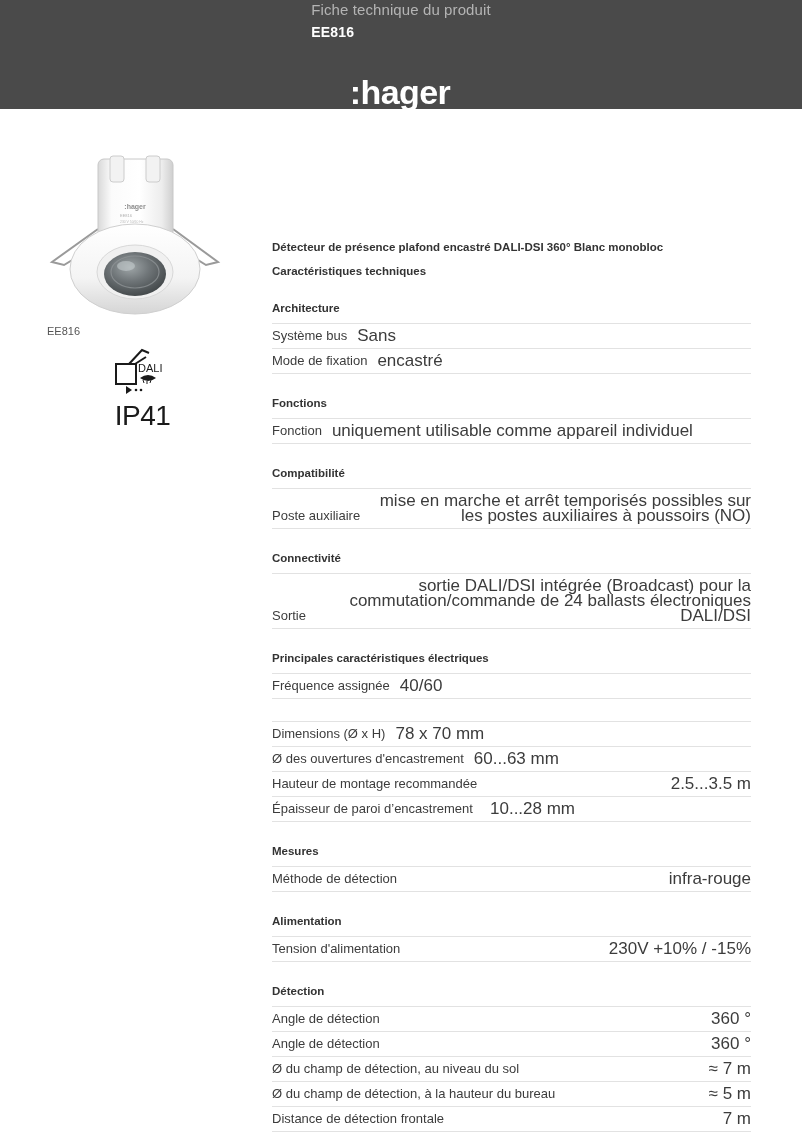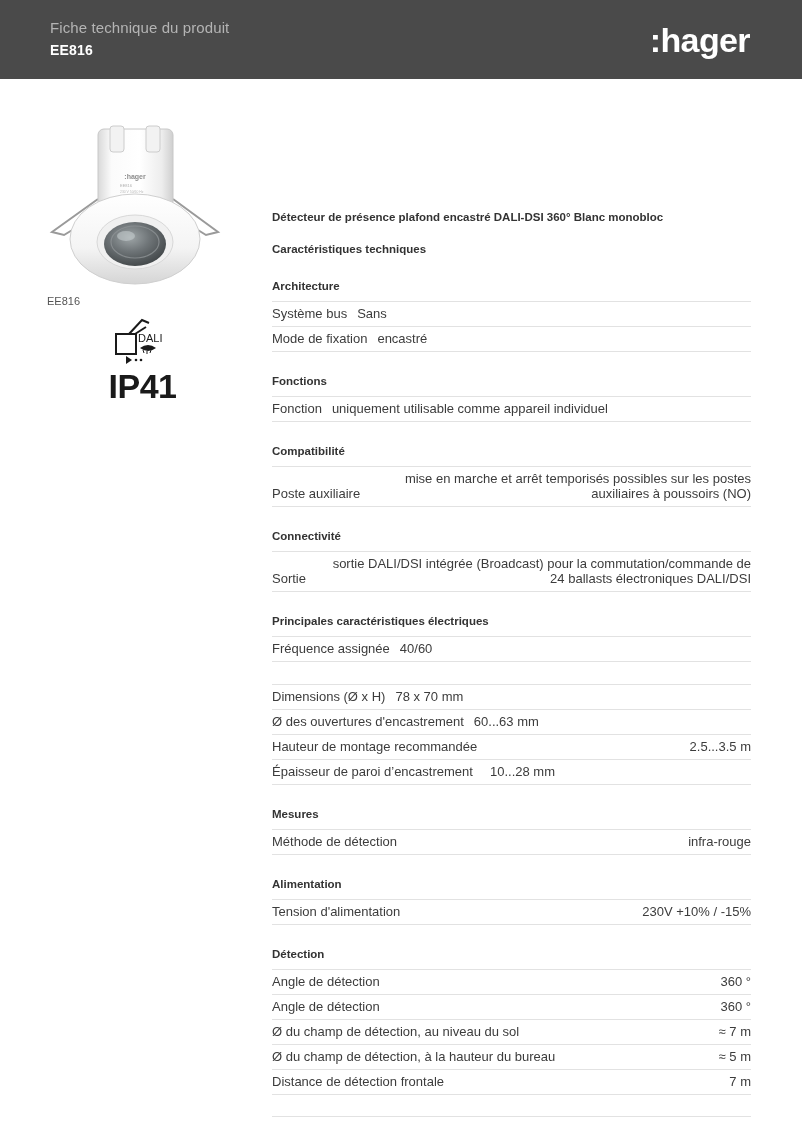--- a/index.html
+++ b/index.html
@@ -11,28 +11,29 @@
     width: 802px;
     height: 1134px;
     font-family: "Liberation Sans", sans-serif;
     color: #3c3c3c;
     overflow: hidden;
     position: relative;
   }
 
   
   .header {
-    height: 79px;
+    height: 109px;
     background: #4a4a4a;
     position: relative;
     display: flex;
     align-items: center;
     justify-content: space-between;
     box-sizing: border-box;
     padding: 0 50px 0 50px;
+    flex-direction: column;
   }
   .header-left { padding-bottom: 2px; }
   .header-kicker {
     font-size: 15px;
     color: #b4b4b4;
     line-height: 20px;
     letter-spacing: 0.1px;
   }
   .header-title {
     font-size: 14px;
@@ -78,22 +79,22 @@
   }
   .badges {
     margin-top: 9px;
     margin-left: 5px;
     display: flex;
     align-items: center;
     gap: 6px;
     flex-direction: column;
   }
   .ip-label {
-    font-size: 34px;
-    font-weight: bold;
+    font-size: 28px;
+    font-weight: normal;
     color: #1a1a1a;
     line-height: 30px;
     letter-spacing: -0.5px;
   }
 
   
   .right-col {
     position: absolute;
     left: 272px;
     top: 0;
@@ -104,21 +105,21 @@
     font-weight: bold;
     color: #333333;
     line-height: 16px;
     margin-top: 130px;
   }
   .tech-heading {
     font-size: 11.5px;
     font-weight: bold;
     color: #333333;
     line-height: 16px;
-    margin-top: 16px;
+    margin-top: 8px;
   }
 
   .section { margin-top: 22px; }
   .section-title {
     font-size: 11.5px;
     font-weight: bold;
     color: #333333;
     line-height: 15px;
     margin-bottom: 7px;
   }
@@ -132,21 +133,21 @@
   }
   .row:last-child { border-bottom: 1px solid #e2e2e2; }
   .row-label {
     font-size: 13px;
     color: #3c3c3c;
     line-height: 15px;
     flex: 0 0 auto;
     max-width: 300px;
   }
   .row-value {
-    font-size: 13px;
+    font-size: 17px;
     color: #3c3c3c;
     line-height: 15px;
     flex: 1 1 auto;
   }
   
   .row.inline .row-value {
     padding-left: 10px;
     text-align: left;
   }
   

